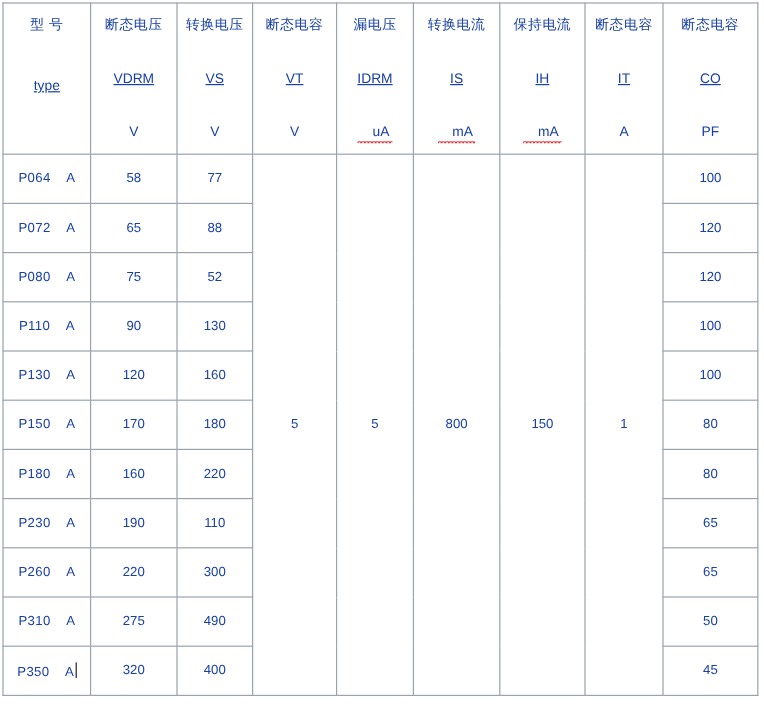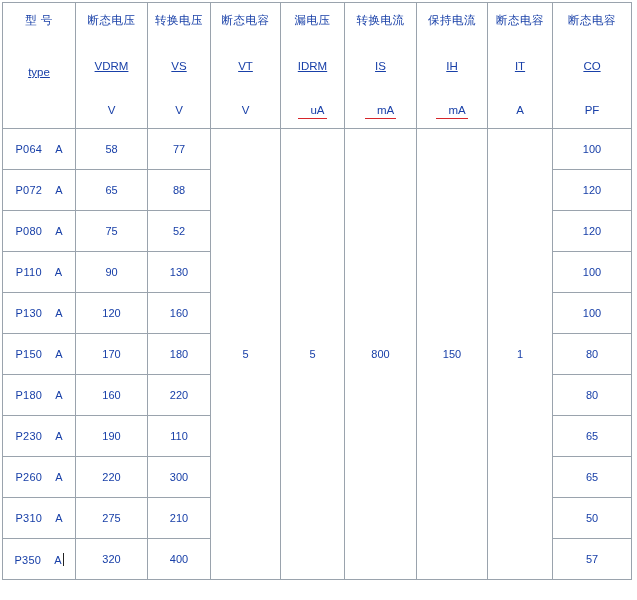--- a/index.html
+++ b/index.html
@@ -236,25 +236,25 @@
       <tr class="row-data">
         <td class="model-cell"><span class="code">P260</span><span class="suffix">A</span></td>
         <td>220</td>
         <td>300</td>
         <td>65</td>
       </tr>
 
       <tr class="row-data">
         <td class="model-cell"><span class="code">P310</span><span class="suffix">A</span></td>
         <td>275</td>
-        <td>210</td>
+        <td>490</td>
         <td>50</td>
       </tr>
 
       <tr class="row-data">
         <td class="model-cell"><span class="code">P350</span><span class="suffix">A</span><span class="caret"></span></td>
         <td>320</td>
         <td>400</td>
-        <td>57</td>
+        <td>45</td>
       </tr>
     </tbody>
   </table>
 </div>
 
 </body></html>

